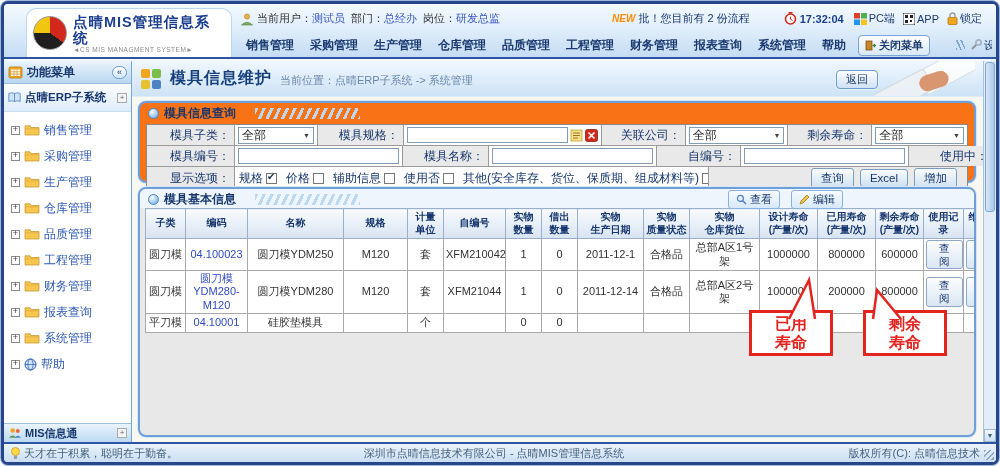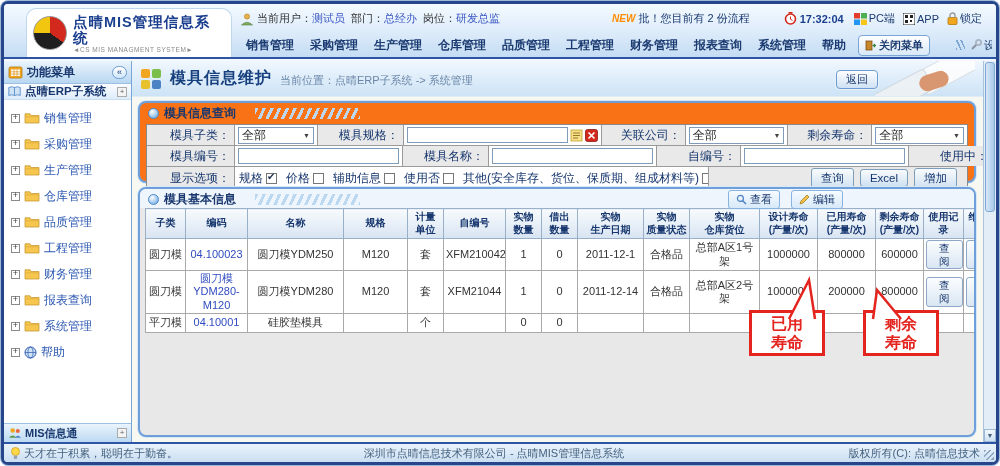--- a/index.html
+++ b/index.html
@@ -45,21 +45,21 @@
 
   
   .sidebar { position:absolute; left:0; top:57px; width:128px; bottom:20px; background:#fff;
     border-right:1px solid #7aa6d6; }
   .sb-header { height:23px; background:linear-gradient(#eaf4fd,#b9d7f1); border-bottom:1px solid #9cc0e4;
     display:flex; align-items:center; gap:4px; padding:0 4px; }
   .sb-title { font-size:12px; font-weight:bold; color:#17376e; flex:1; }
   .collapse-btn { width:15px; height:13px; border:1px solid #6d9cd1; border-radius:7px;
     background:linear-gradient(#ffffff,#cfe6fa); color:#17376e; font-size:9px; line-height:11px;
     text-align:center; cursor:pointer; }
-  .erp-bar { height:16px; background:linear-gradient(#fbfdff,#ddecfa); border-bottom:1px solid #cadef2;
+  .erp-bar { height:28px; background:linear-gradient(#fbfdff,#ddecfa); border-bottom:1px solid #cadef2;
     display:flex; align-items:center; gap:4px; padding:0 4px; }
   .erp-title { font-size:11.5px; font-weight:bold; color:#17376e; flex:1; }
   .mini-exp { width:10px; height:10px; border:1px solid #aaa; background:#f4f4f4; color:#666;
     font-size:8px; line-height:8px; text-align:center; cursor:pointer; }
   .tree { padding:5px 0 0 7px; }
   .tree-item { height:26px; display:flex; align-items:center; gap:4px; cursor:pointer; }
   .plusbox { width:9px; height:9px; border:1px solid #8a8a8a; background:#fff; position:relative; cursor:pointer; }
   .plusbox::before { content:"+"; position:absolute; left:0; top:-3px; width:7px; font-size:9px; color:#444; text-align:center; }
   .tree-lbl { font-size:12px; color:#2b57b0; }
   .mis-bar { position:absolute; left:0; right:0; bottom:0; height:19px;
@@ -152,21 +152,21 @@
   .dgrid td { border:1px solid #a9a9a9; font-size:11px; color:#333; text-align:center;
     white-space:pre-line; line-height:1.2; padding:1px 2px; overflow:hidden; }
   .dgrid .link { color:#2f4bbf; cursor:pointer; }
   .dgrid tr.r1 td { height:26px; }
   .dgrid tr.r2 td { height:42px; }
   .dgrid tr.r3 td { height:19px; }
   .mini-btn { display:inline-block; padding:1px 12px; border:1px solid #8fa8c8; border-radius:3px;
     background:linear-gradient(#fbfdfe,#d9e6f3); font-size:10.5px; color:#17376e; cursor:pointer; }
 
   
-  .callout { position:absolute; width:76px; height:46px; background:#fff; border:3px solid #e3241f;
+  .callout { position:absolute; width:84px; height:46px; background:#fff; border:3px solid #e3241f;
     z-index:5; text-align:center; font-size:16px; font-weight:bold; color:#e3241f; line-height:19px; padding-top:1px; }
   .callout-tails { position:absolute; left:0; top:0; width:100%; height:100%; z-index:6; pointer-events:none; overflow:visible; }
 </style>
 </head>
 <body>
 
 <div class="window">
 <div class="frame">
 
   <div class="header">

